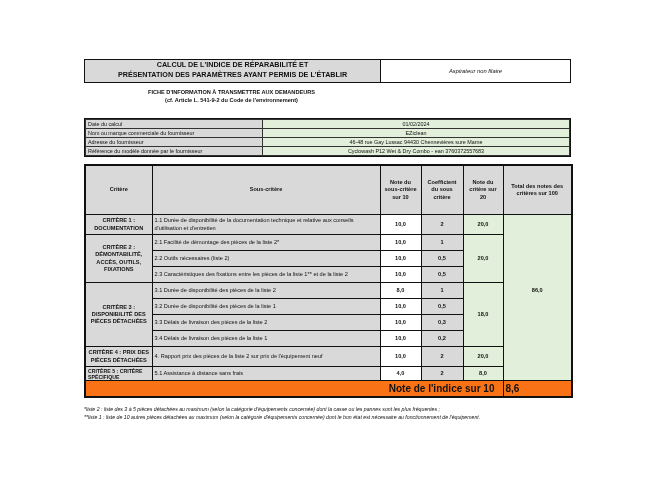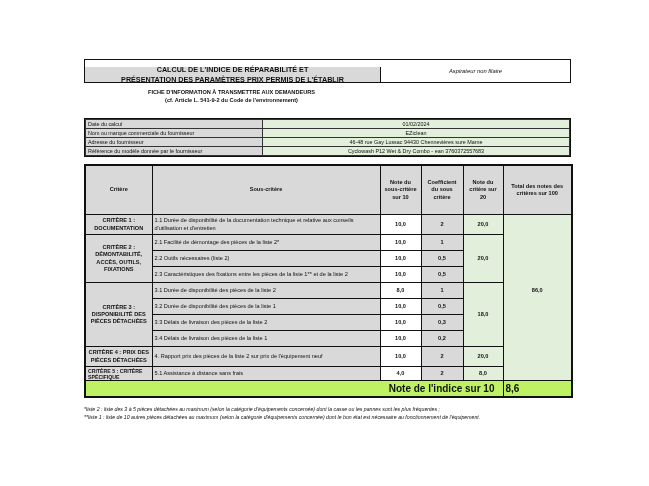--- a/index.html
+++ b/index.html
@@ -1,21 +1,21 @@
 <!DOCTYPE html>
 <html><head>
   <meta charset="utf-8">
   <style>
     html, body { margin: 0; padding: 0; background: #ffffff; }
     body { width: 649px; height: 486px; position: relative; overflow: hidden; font-family: "Liberation Sans", sans-serif; color: #111; }
     .page { position: absolute; left: 0; top: 0; width: 649px; height: 486px; }
 
     
     .top { position: absolute; left: 84px; top: 59px; width: 487px; height: 24px; border: 1.5px solid #111; display: flex; box-sizing: border-box; }
-    .top .title { width: 295px; background: #d9d9d9; border-right: 1.5px solid #111; display: flex; flex-direction: column; align-items: center; justify-content: center; font-weight: bold; font-size: 7.2px; line-height: 9.5px; text-align: center; margin-top: 7px; }
+    .top .title { width: 295px; background: #d9d9d9; border-right: 1.5px solid #111; display: flex; flex-direction: column; align-items: center; font-weight: bold; font-size: 7.2px; line-height: 9.5px; text-align: center; }
     .top .ptype { flex: 1; display: flex; align-items: center; justify-content: center; font-style: italic; font-size: 5.8px; }
 
     .subhead { position: absolute; left: 84px; top: 89px; width: 295px; text-align: center; font-weight: bold; font-size: 5.6px; line-height: 7.6px; }
 
     
     .info { position: absolute; left: 84px; top: 118px; width: 487px; border: 1.5px solid #111; box-sizing: border-box; border-collapse: collapse; }
     .info table { border-collapse: collapse; width: 100%; table-layout: fixed; }
     .info td { border: 0.8px solid #333; height: 8px; padding: 0 2px; font-size: 5.4px; line-height: 7px; white-space: nowrap; overflow: hidden; }
     .info td.lbl { width: 172px; background: #d9d9d9; }
     .info td.val { background: #e2efda; text-align: center; }
@@ -26,36 +26,36 @@
     .main td, .main th { border: 1.2px solid #111; font-size: 5.6px; line-height: 7.2px; padding: 0 2px; }
     .main th { background: #d9d9d9; font-weight: bold; height: 48px; text-align: center; }
     .main td.crit { background: #d9d9d9; font-weight: bold; text-align: center; font-size: 5.6px; }
     .main td.sub { background: #d9d9d9; text-align: left; }
     .main td.note { background: #ffffff; text-align: center; font-weight: bold; }
     .main td.coef { background: #d9d9d9; text-align: center; font-weight: bold; }
     .main td.c20 { background: #e2efda; text-align: center; font-weight: bold; }
     .main td.c100 { background: #e2efda; text-align: center; font-weight: bold; }
     .main tr.r { height: 16px; }
     .main tr.r2 { height: 14px; }
-    .main tr.final td { background: #bef264; font-weight: bold; font-size: 10px; height: 15px; }
+    .main tr.final td { background: #f97316; font-weight: bold; font-size: 10px; height: 15px; }
     .main tr.final td.flabel { text-align: right; padding-right: 8px; }
     .main tr.final td.fval { text-align: left; }
     .main tr.r5 td.crit { font-size: 5.2px; line-height: 6px; text-align: left; }
 
     .foot { position: absolute; left: 84px; top: 406px; width: 490px; font-style: italic; font-size: 5.2px; line-height: 7.8px; }
   </style>
 </head>
 <body>
 
 <div class="page">
 
   <div class="top">
     <div class="title">
       <span>CALCUL DE L'INDICE DE RÉPARABILITÉ ET</span>
-      <span>PRÉSENTATION DES PARAMÈTRES PRIX PERMIS DE L'ÉTABLIR</span>
+      <span>PRÉSENTATION DES PARAMÈTRES AYANT PERMIS DE L'ÉTABLIR</span>
     </div>
     <div class="ptype">Aspirateur non filaire</div>
   </div>
 
   <div class="subhead">
     <div>FICHE D'INFORMATION À TRANSMETTRE AUX DEMANDEURS</div>
     <div>(cf. Article L. 541-9-2 du Code de l'environnement)</div>
   </div>
 
   <div class="info">

